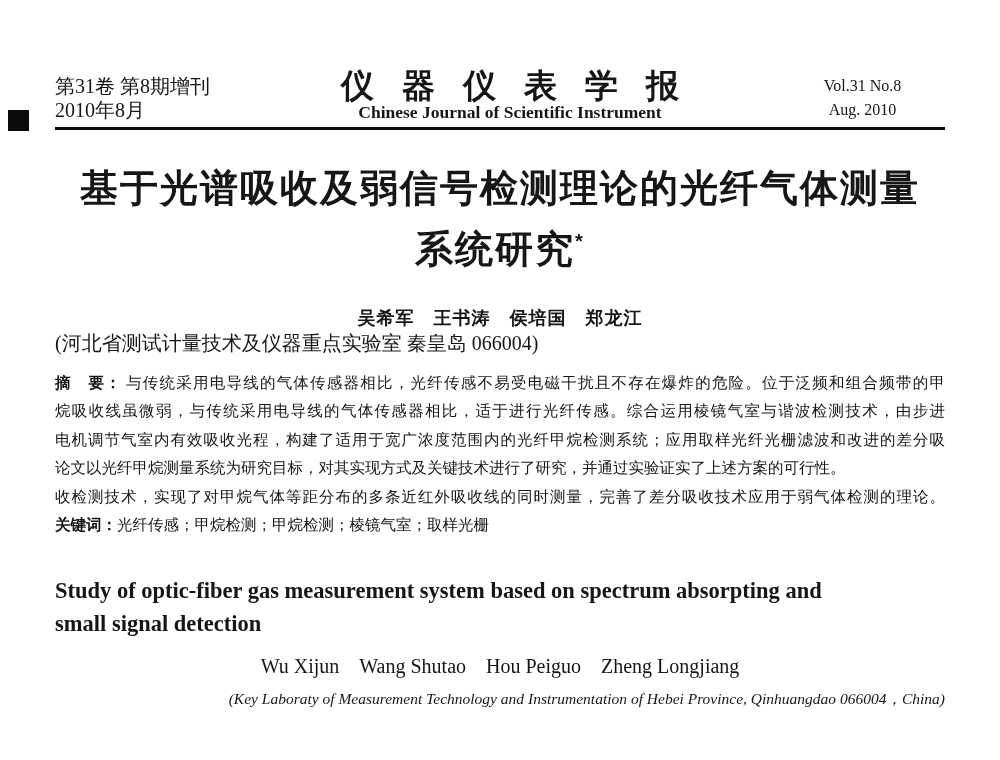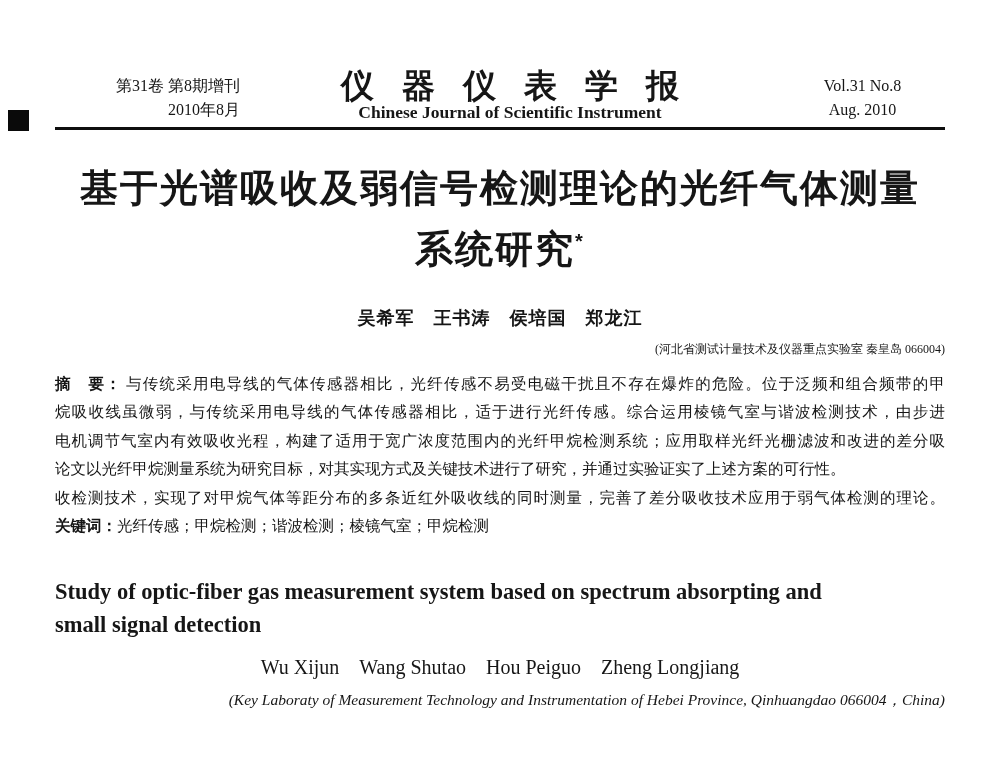--- a/index.html
+++ b/index.html
@@ -18,21 +18,21 @@
     width: 21px; height: 21px; background: #0a0a0a;
   }
 
   
   .masthead {
     display: grid;
     grid-template-columns: 185px 1fr 165px;
     align-items: center;
     margin-top: 72px;
   }
-  .mh-left { text-align: right; font-size: 16px; line-height: 24px; white-space: nowrap; }
+  .mh-left { text-align: left; font-size: 20px; line-height: 24px; white-space: nowrap; }
   .mh-right { text-align: center; font-size: 16px; line-height: 24px; white-space: nowrap; }
   .journal-cn {
     text-align: center;
     font-size: 33px; font-weight: 700;
     letter-spacing: 0.85em; text-indent: 0.85em;
     line-height: 28px;
     white-space: nowrap;
   }
   .journal-en {
     text-align: center;
@@ -53,23 +53,22 @@
   }
   .title-cn sup { font-size: 20px; vertical-align: super; }
 
   .authors-cn {
     margin-top: 30px;
     text-align: center;
     font-size: 18px; font-weight: 700;
     letter-spacing: 1px;
   }
   .affil-cn {
-    margin-top: 11px;
-    text-align: right;
-    font-size: 12px;
+    text-align: left;
+    font-size: 20px;
   }
 
   
   .abstract-cn { margin-top: 12px; font-size: 15.5px; line-height: 28.5px; }
   .a-line { width: 100%; }
   .a-line.j { text-align: justify; text-align-last: justify; }
   .b { font-weight: 700; }
   .label-gap { margin-right: 4px; }
 
   
@@ -122,21 +121,21 @@
     <div class="authors-cn">吴希军　王书涛　侯培国　郑龙江</div>
 
     <div class="affil-cn">(河北省测试计量技术及仪器重点实验室 秦皇岛 066004)</div>
 
     <section class="abstract-cn">
       <div class="a-line j"><span class="b label-gap">摘　要：</span><span>与传统采用电导线的气体传感器相比，光纤传感不易受电磁干扰且不存在爆炸的危险。位于泛频和组合频带的甲</span></div>
       <div class="a-line j">烷吸收线虽微弱，与传统采用电导线的气体传感器相比，适于进行光纤传感。综合运用棱镜气室与谐波检测技术，由步进</div>
       <div class="a-line j">电机调节气室内有效吸收光程，构建了适用于宽广浓度范围内的光纤甲烷检测系统；应用取样光纤光栅滤波和改进的差分吸</div>
       <div class="a-line">论文以光纤甲烷测量系统为研究目标，对其实现方式及关键技术进行了研究，并通过实验证实了上述方案的可行性。</div>
       <div class="a-line j">收检测技术，实现了对甲烷气体等距分布的多条近红外吸收线的同时测量，完善了差分吸收技术应用于弱气体检测的理论。</div>
-      <div class="a-line"><span class="b">关键词：</span><span>光纤传感；甲烷检测；谐波检测；棱镜气室；甲烷检测</span></div>
+      <div class="a-line"><span class="b">关键词：</span><span>光纤传感；甲烷检测；甲烷检测；棱镜气室；取样光栅</span></div>
     </section>
 
     <h2 class="title-en"><span>Study of optic-fiber gas measurement system based on spectrum absorpting and</span><br><span>small signal detection</span></h2>
 
     <div class="authors-en">Wu Xijun　Wang Shutao　Hou Peiguo　Zheng Longjiang</div>
 
     <div class="affil-en">(Key Laboraty of Measurement Technology and Instrumentation of Hebei Province, Qinhuangdao 066004，China)</div>
 
   </div>
 </div>

